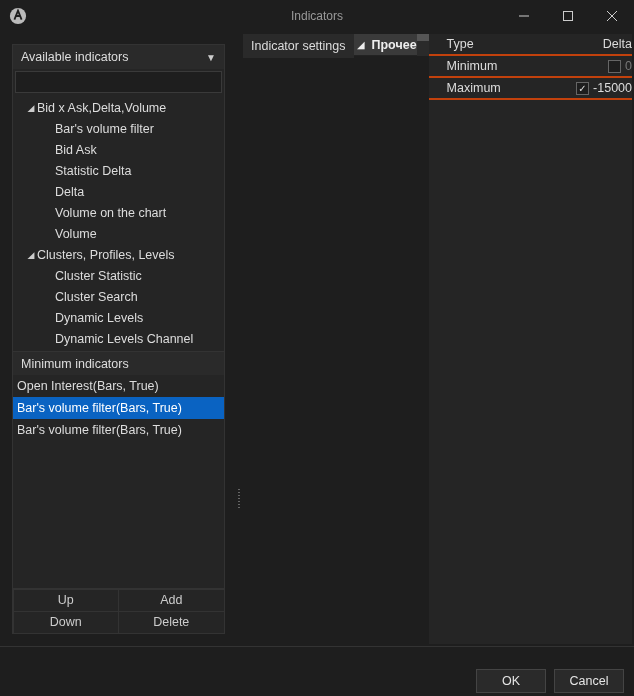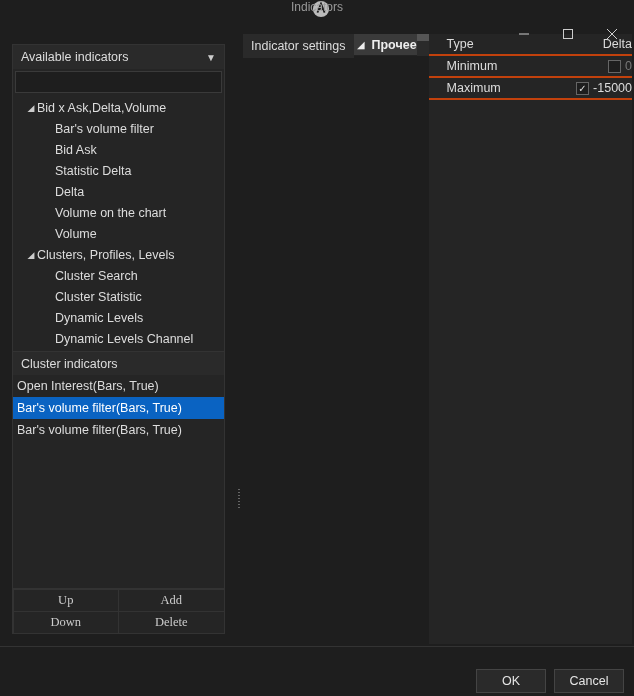--- a/index.html
+++ b/index.html
@@ -1,19 +1,19 @@
 <!DOCTYPE html>
 <html><head>
 <meta charset="utf-8">
 <style>
   * { box-sizing: border-box; margin: 0; padding: 0; font-family: "Segoe UI", Tahoma, sans-serif; }
   html, body { width: 634px; height: 696px; background: #1e1e1e; color: #ccc; font-size: 12.5px; overflow: hidden; }
 
   
-  .titlebar { height: 32px; background: #1e1e1e; display: flex; align-items: center; position: relative; flex-direction: column; }
+  .titlebar { height: 32px; background: #1e1e1e; display: flex; align-items: center; position: relative; }
   .titlebar .logo { width: 20px; height: 20px; margin-left: 8px; display: flex; align-items: center; justify-content: center; }
   .titlebar .logo svg { width: 18px; height: 18px; }
   .titlebar .title { position: absolute; left: 0; right: 0; text-align: center; color: #999; font-size: 12px; pointer-events: none; }
   .titlebar .win-controls { margin-left: auto; display: flex; }
   .titlebar .win-btn { width: 44px; height: 32px; display: flex; align-items: center; justify-content: center; color: #ccc; }
   .titlebar .win-btn svg { width: 10px; height: 10px; stroke: #ccc; stroke-width: 1; fill: none; }
 
   .body-area { display: flex; height: 614px; }
 
   
@@ -25,21 +25,21 @@
   .tree-row { height: 21px; display: flex; align-items: center; color: #ddd; padding-left: 6px; }
   .tree-row .exp { width: 12px; font-size: 9px; color: #ccc; text-align: center;}
   .tree-row.cat { padding-left: 12px; }
   .tree-row.item { padding-left: 42px; }
 
   .sub-header { height: 24px; background: #2a2a2a; display: flex; align-items: center; padding: 0 8px; color: #ddd; border-top: 1px solid #333; }
   .selected-list { flex: 1; background: #252525; overflow: auto; }
   .sel-row { height: 22px; display: flex; align-items: center; padding: 0 4px; color: #ddd; }
   .sel-row.selected { background: #0a63c2; color: #fff; }
   .btn-grid { display: grid; grid-template-columns: 1fr 1fr; grid-template-rows: 22px 22px; border-top: 1px solid #333; }
-  .btn-grid .gbtn { display: flex; align-items: center; justify-content: center; background: #252525; color: #ccc; border: 1px solid #333; margin: -0.5px; font-family: Liberation Serif, serif;}
+  .btn-grid .gbtn { display: flex; align-items: center; justify-content: center; background: #252525; color: #ccc; border: 1px solid #333; margin: -0.5px;}
 
   .splitter { width: 4px; display: flex; align-items: center; justify-content: center; cursor: col-resize; }
   .splitter .dots { width: 2px; height: 20px; background: repeating-linear-gradient(#666 0 1px, transparent 1px 3px); margin-top: 320px;}
 
   
   .right { flex: 1; margin: 2px; display: flex; flex-direction: row; }
   .right .header { height: 24px; background: #2a2a2a; display: flex; align-items: center; padding: 0 8px; color: #ddd; }
   .prop-cat { height: 22px; background: #3a3a3a; display: flex; align-items: center; padding-left: 4px; color: #eee; font-weight: bold; border-bottom: 1px solid #222;}
   .prop-cat .exp { width: 14px; font-size: 9px; color: #eee; }
   .prop-cat .pad { flex: 1; }
@@ -121,36 +121,36 @@
           <span>Volume on the chart</span>
         </div>
         <div class="tree-row item">
           <span>Volume</span>
         </div>
         <div class="tree-row cat">
           <span class="exp">◢</span>
           <span>Clusters, Profiles, Levels</span>
         </div>
         <div class="tree-row item">
+          <span>Cluster Statistic</span>
+        </div>
+        <div class="tree-row item">
           <span>Cluster Search</span>
         </div>
         <div class="tree-row item">
-          <span>Cluster Statistic</span>
-        </div>
-        <div class="tree-row item">
           <span>Dynamic Levels</span>
         </div>
         <div class="tree-row item">
           <span>Dynamic Levels Channel</span>
         </div>
         <div class="tree-row item"></div>
       </div>
 
     <div class="sub-header">
-      <span>Cluster indicators</span>
+      <span>Minimum indicators</span>
     </div>
     <div class="selected-list" id="selected">
         <div class="sel-row">
           <span>Open Interest(Bars, True)</span>
         </div>
         <div class="sel-row selected">
           <span>Bar's volume filter(Bars, True)</span>
         </div>
         <div class="sel-row">
           <span>Bar's volume filter(Bars, True)</span>

